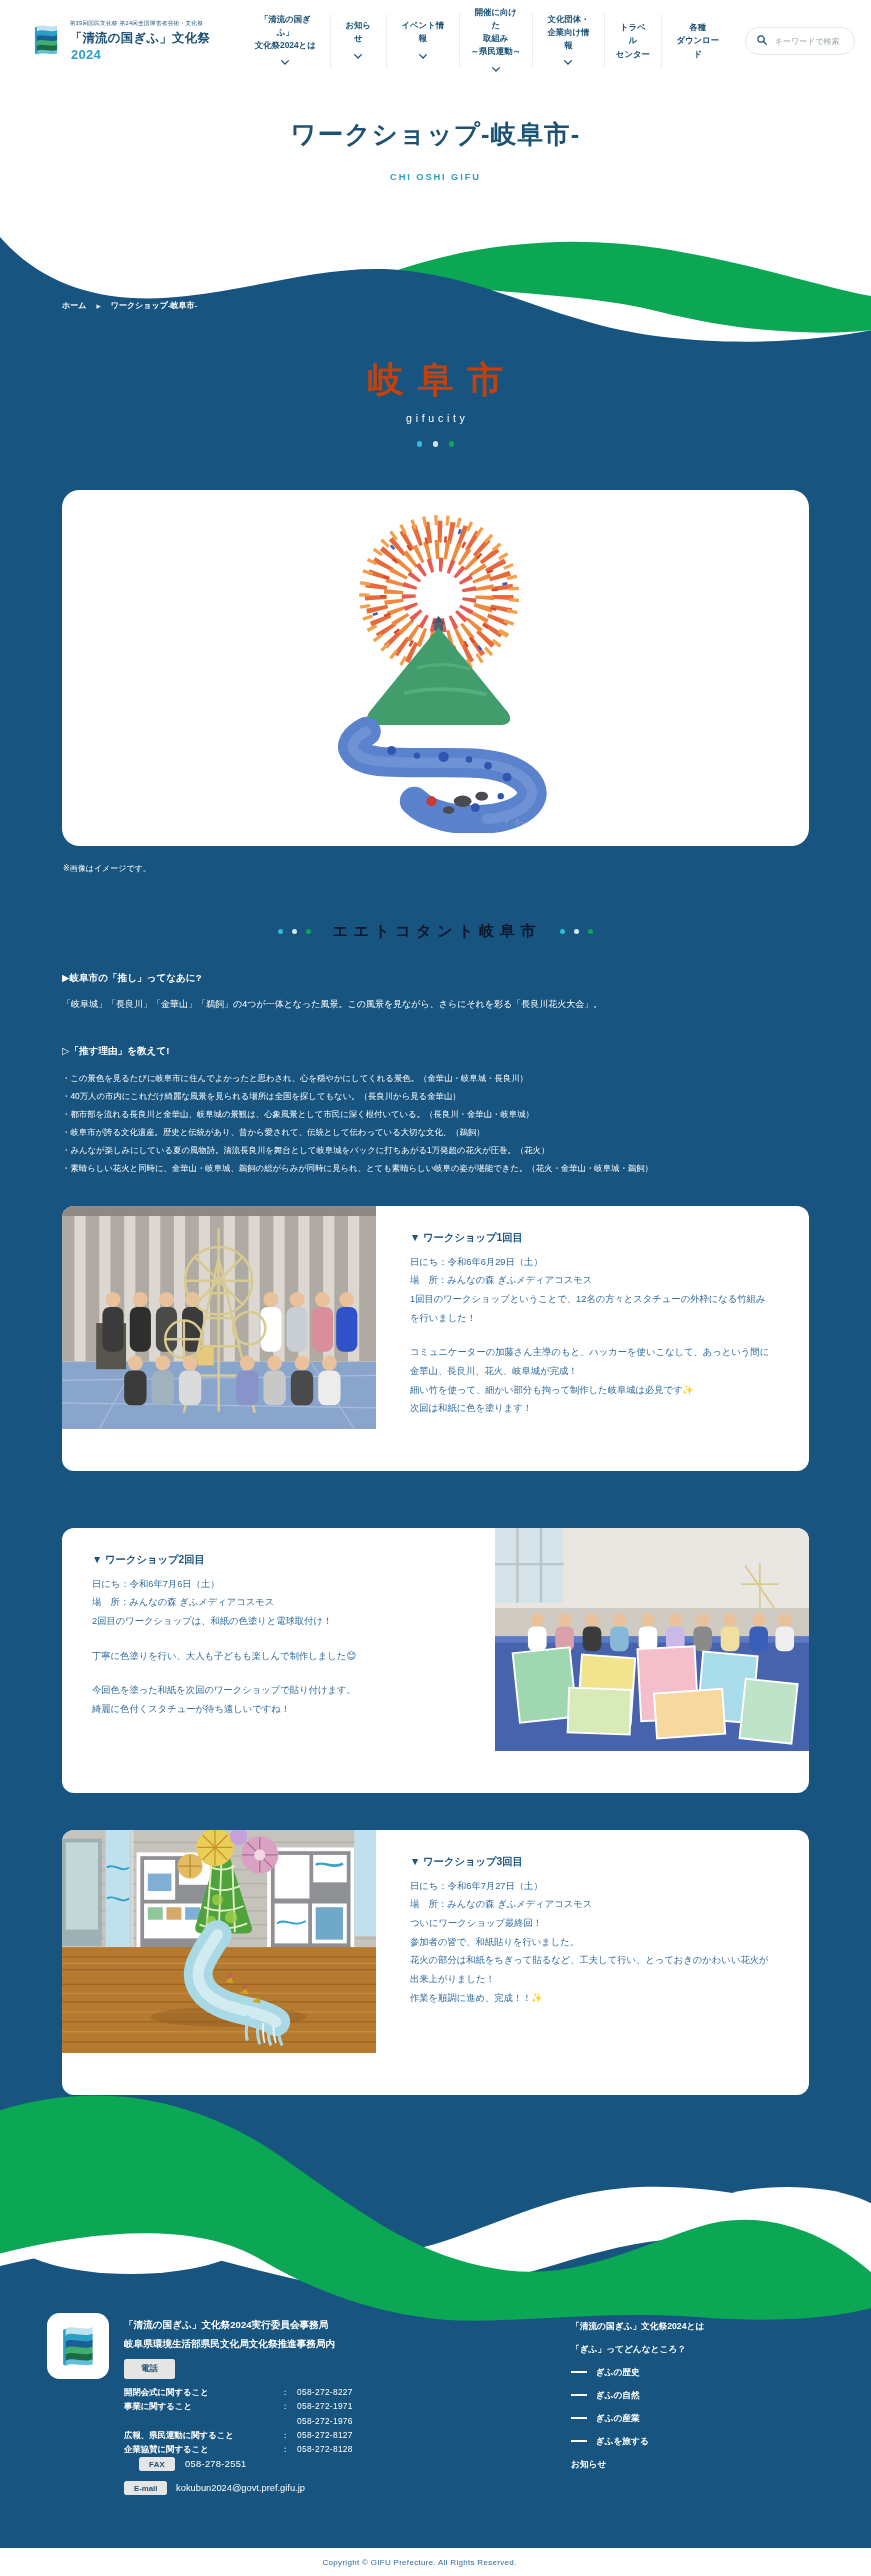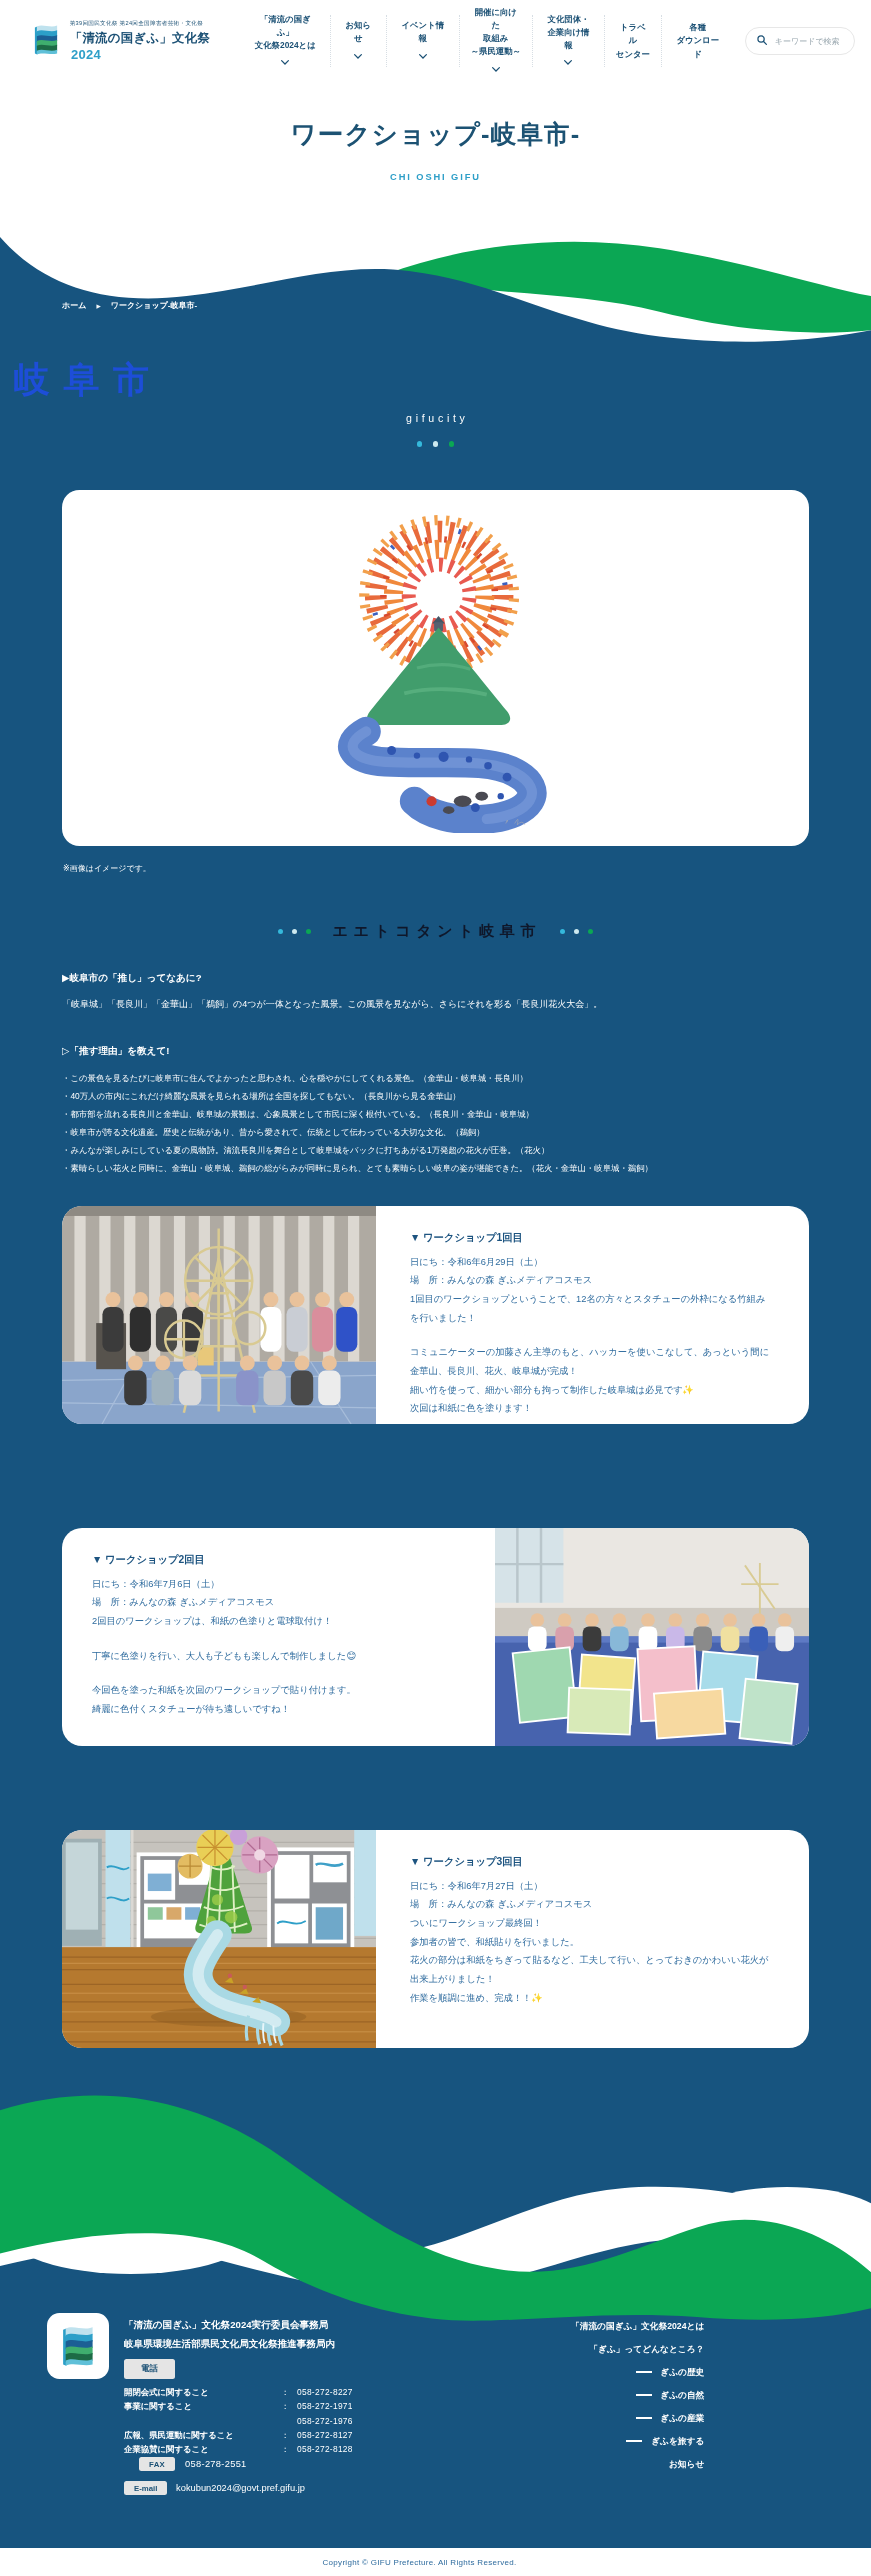--- a/index.html
+++ b/index.html
@@ -40,22 +40,22 @@
   
   .top-wave{position:absolute;top:237px;left:0;width:871px;height:112px;z-index:1;display:block;}
   .blue-field{position:absolute;top:347px;left:0;width:871px;height:2201px;background:var(--blue);z-index:1;}
   .prefooter-wave{position:absolute;top:2073px;left:0;width:871px;height:249px;z-index:2;display:block;}
   
   .breadcrumb{position:absolute;top:300px;left:62px;z-index:6;display:flex;align-items:center;gap:10px;
     color:#fff;font-size:8px;font-weight:bold;}
   .breadcrumb .sep{font-size:5.6px;opacity:.95;}
   .breadcrumb .bc-home{cursor:pointer;}
   
-  .city-title{position:absolute;top:356px;left:0;right:0;z-index:6;
-    color:#1d4ed8;font-size:36px;font-weight:bold;letter-spacing:13.7px;text-indent:13.7px;}
+  .city-title{position:absolute;top:356px;left:0;right:0;text-align:center;z-index:6;
+    color:#c2410c;font-size:36px;font-weight:bold;letter-spacing:13.7px;text-indent:13.7px;}
   .city-sub{position:absolute;top:412px;left:0;right:0;text-align:center;z-index:6;
     color:#fff;font-size:10.6px;letter-spacing:3.7px;text-indent:3.7px;}
   .dots-row{position:absolute;top:441px;left:0;right:0;z-index:6;display:flex;justify-content:center;gap:10.6px;}
   .dot{width:5.6px;height:5.6px;border-radius:50%;}
   .dot.c1{background:var(--dot-cyan);} .dot.c2{background:var(--dot-pale);} .dot.c3{background:var(--green);}
   
   .art-card{position:absolute;top:490px;left:62px;width:747px;height:356px;background:#fff;
     border-radius:17.4px;z-index:6;display:flex;align-items:center;justify-content:center;}
   .art-card svg{display:block;}
   .art-caption{position:absolute;top:863px;left:63px;z-index:6;color:#fff;font-size:8px;}
@@ -64,21 +64,21 @@
   .eeto-head .dgroup{display:flex;gap:9.3px;align-items:center;}
   .eeto-head .dot{width:5px;height:5px;}
   .eeto-title{color:#0f172a;font-size:15px;font-weight:bold;letter-spacing:5.6px;text-indent:2.5px;}
   .intro{position:absolute;top:971px;left:62px;width:747px;z-index:6;color:#fff;}
   .intro .q{font-size:9.6px;font-weight:bold;line-height:13.7px;}
   .intro .a{font-size:9px;margin-top:13.7px;line-height:13.7px;}
   .intro .q2{margin-top:32px;}
   .intro ul{list-style:none;margin:11.2px 0 0 0;padding:0;}
   .intro li{font-size:8.4px;line-height:18px;}
   
-  .ws-card{position:absolute;left:62px;width:747px;height:218px;background:#fff;border-radius:20px;
+  .ws-card{position:absolute;left:62px;width:747px;height:265px;background:#fff;border-radius:12px;
     overflow:hidden;z-index:6;display:flex;}
   .ws-card.c1{top:1206px;} .ws-card.c2{top:1528px;} .ws-card.c3{top:1830px;}
   .ws-photo{width:314px;height:223px;flex:none;}
   .ws-photo svg{width:100%;height:100%;display:block;}
   .ws-body{flex:1;padding:25px 35px 0 34px;}
   .ws-card.c2 .ws-body{padding:25px 25px 0 30px;}
   .ws-title{margin:0 0 7.5px 0;font-size:10.3px;font-weight:bold;color:var(--card-title);}
   .ws-line{margin:0;font-size:9.3px;color:var(--body-blue);line-height:18.7px;}
   .ws-line.gap{margin-top:16px;}
   
@@ -90,21 +90,21 @@
   .f-telrows{position:absolute;top:2385px;left:124px;z-index:7;color:#fff;}
   .t-row{display:flex;font-size:8.4px;line-height:14.3px;}
   .t-label{width:157px;font-weight:bold;}
   .t-colon{width:16px;}
   .t-num{letter-spacing:0.3px;}
   .t-sub{margin-left:173px;}
   .f-fax{position:absolute;top:2457px;left:124px;z-index:7;display:flex;align-items:center;gap:10px;color:#fff;font-size:9.3px;letter-spacing:0.3px;margin-left:15px;}
   .f-email{position:absolute;top:2481px;left:124px;z-index:7;display:flex;align-items:center;gap:8.7px;color:#fff;font-size:9.3px;}
   .f-fax .badge,.f-email .badge{font-size:7.8px;padding:2.5px 10px;}
   .f-links{position:absolute;z-index:7;list-style:none;margin:0;padding:0;}
-  .f-links li{color:#fff;font-size:8.7px;font-weight:bold;line-height:15px;margin-bottom:8px;cursor:pointer;white-space:nowrap;text-align:right;}
+  .f-links li{color:#fff;font-size:8.7px;font-weight:bold;line-height:15px;margin-bottom:8px;cursor:pointer;white-space:nowrap;}
   .f-links li .dash{display:inline-block;width:16px;height:1.2px;background:#fff;margin-right:8.7px;vertical-align:2.5px;}
   .f-links.col1{top:2319px;left:571px;}
   .f-links.col2{top:2319px;left:723px;}
   .copy-bar{position:absolute;bottom:0;left:0;width:839px;height:27px;background:#fff;z-index:8;
     display:flex;align-items:center;justify-content:center;}
   .copy-bar span{color:#2E6B9E;font-size:8px;letter-spacing:0.3px;}
 </style>
 </head>
 <body>
 

